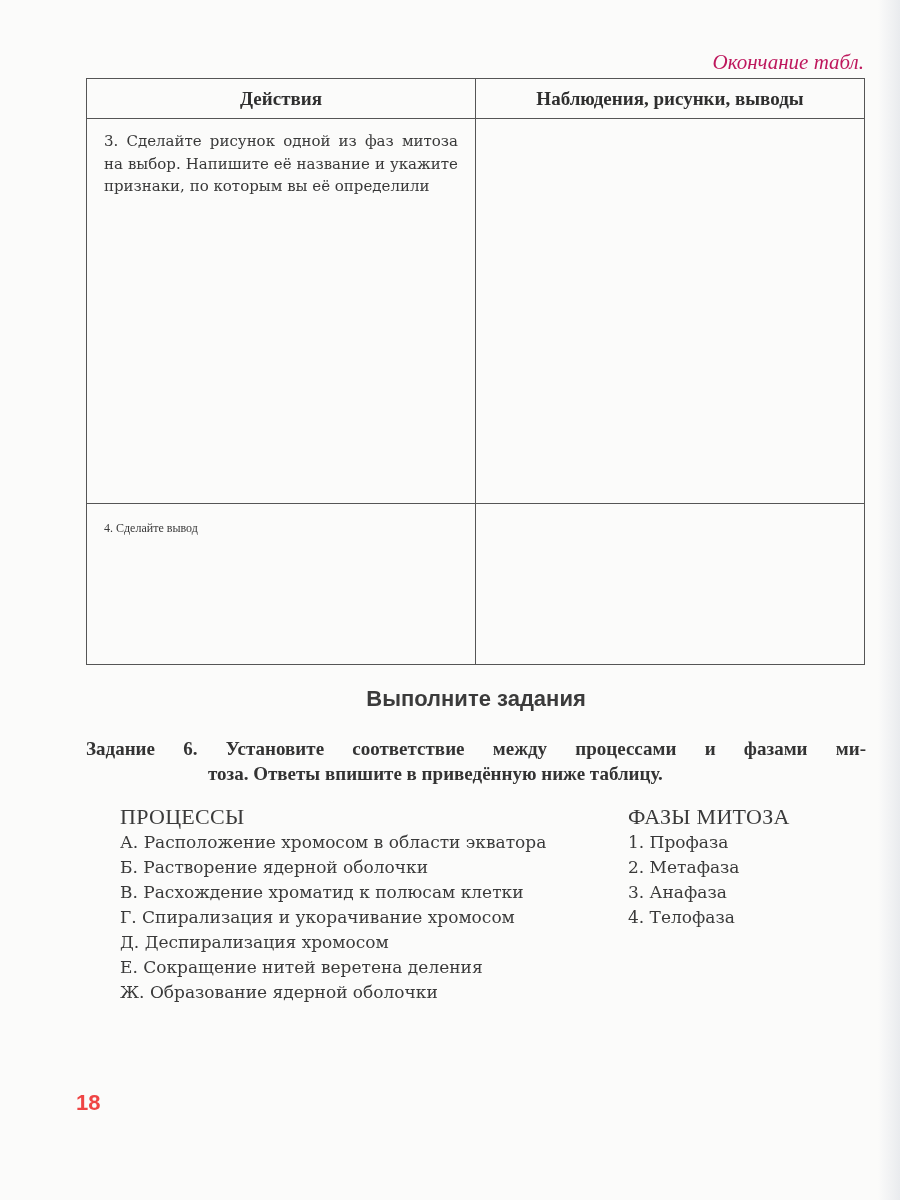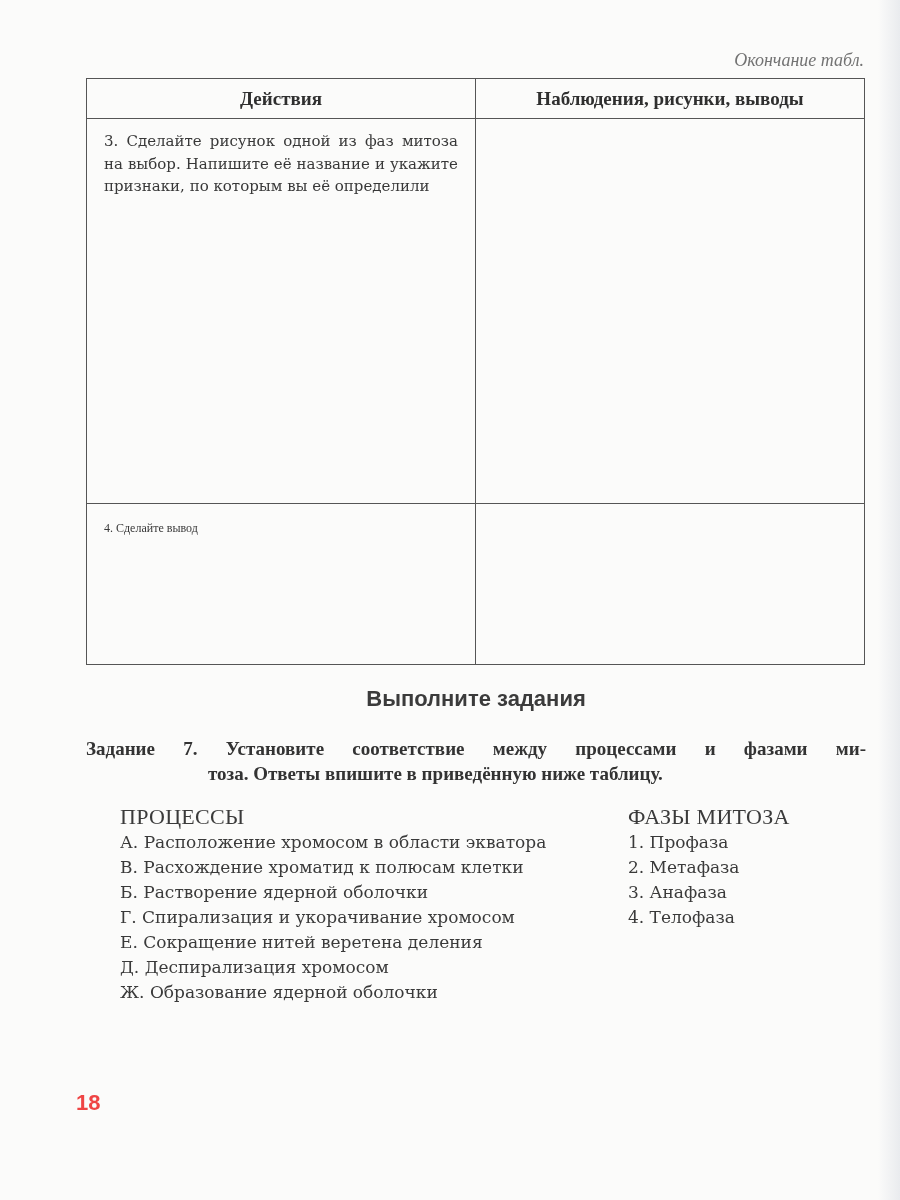--- a/index.html
+++ b/index.html
@@ -22,22 +22,22 @@
       width: 22px;
       height: 1200px;
       background: linear-gradient(to right, #fbfbfa, #e9ebee);
     }
     .caption {
       position: absolute;
       top: 50px;
       right: 36px;
       font-family: "Liberation Serif", serif;
       font-style: italic;
-      font-size: 18px;
-      color: #737373;
+      font-size: 21px;
+      color: #be185d;
     }
     .lab-table {
       position: absolute;
       left: 86px;
       top: 78px;
       width: 779px;
       border-collapse: collapse;
       table-layout: fixed;
     }
     .lab-table th, .lab-table td {
@@ -160,32 +160,32 @@
         <div class="cell-text conclusion">4. Сделайте вывод</div>
       </td>
       <td></td>
     </tr>
   </tbody>
 </table>
 
 <div class="section-title">Выполните задания</div>
 
 <div class="task">
-  <span class="line1">Задание 7. Установите соответствие между процессами и фазами ми-</span>
+  <span class="line1">Задание 6. Установите соответствие между процессами и фазами ми-</span>
   <span class="line2">тоза. Ответы впишите в приведённую ниже таблицу.</span>
 </div>
 
 <div class="processes">
   <span class="col-heading">ПРОЦЕССЫ</span>
   <span class="proc-item">А. Расположение хромосом в области экватора</span>
+  <span class="proc-item">Б. Растворение ядерной оболочки</span>
   <span class="proc-item">В. Расхождение хроматид к полюсам клетки</span>
-  <span class="proc-item">Б. Растворение ядерной оболочки</span>
   <span class="proc-item">Г. Спирализация и укорачивание хромосом</span>
+  <span class="proc-item">Д. Деспирализация хромосом</span>
   <span class="proc-item">Е. Сокращение нитей веретена деления</span>
-  <span class="proc-item">Д. Деспирализация хромосом</span>
   <span class="proc-item">Ж. Образование ядерной оболочки</span>
 </div>
 
 <div class="phases">
   <span class="col-heading">ФАЗЫ МИТОЗА</span>
   <span class="phase-item">1. Профаза</span>
   <span class="phase-item">2. Метафаза</span>
   <span class="phase-item">3. Анафаза</span>
   <span class="phase-item">4. Телофаза</span>
 </div>

